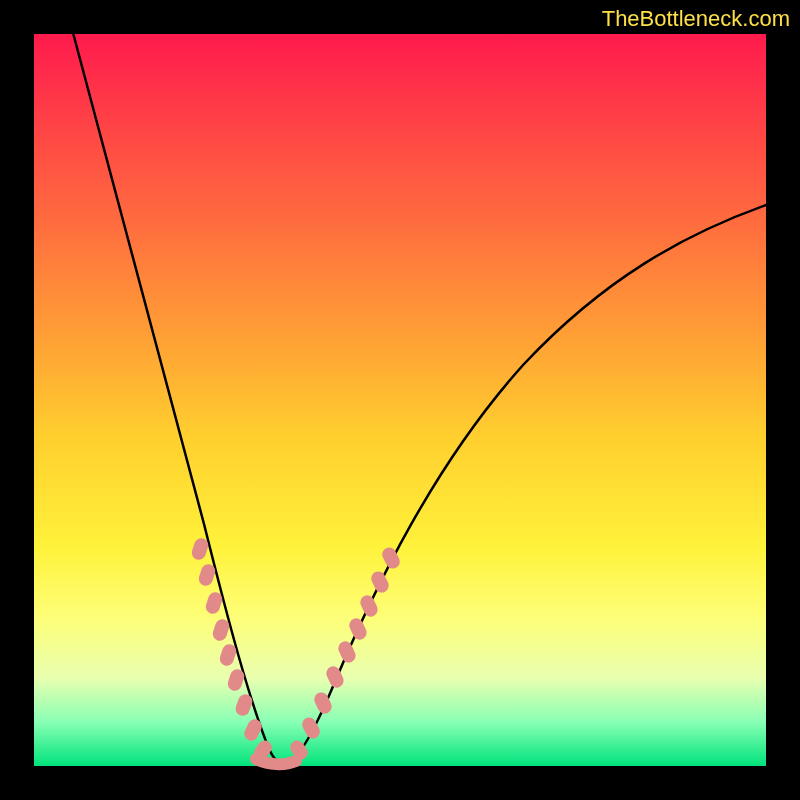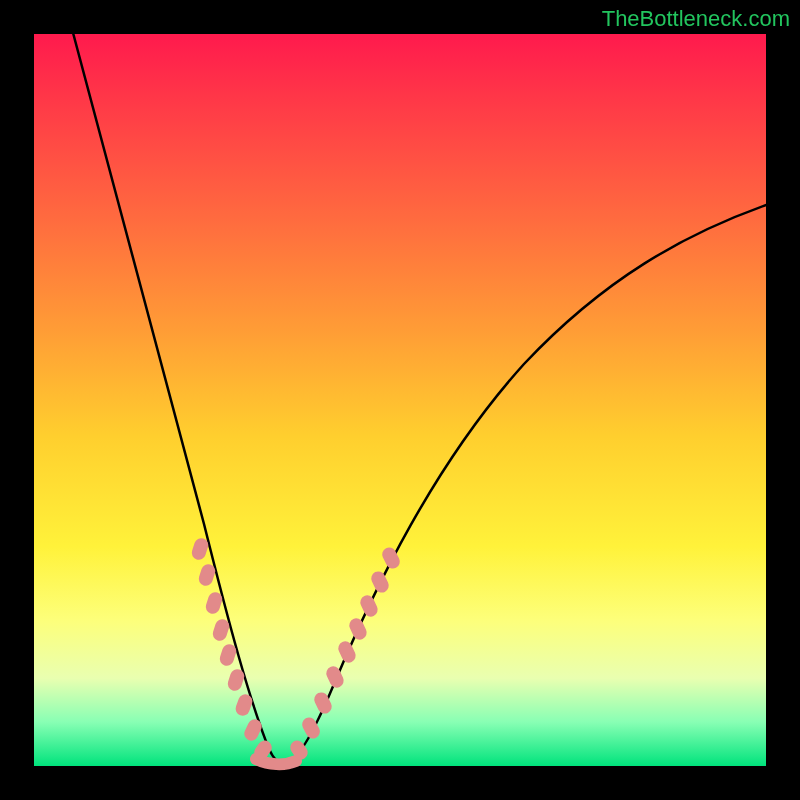--- a/index.html
+++ b/index.html
@@ -35,21 +35,21 @@
       #fdff7a 80%,
       #e9ffb0 88%,
       #88ffb4 94%,
       #00e37c 100%
     );
   }
   .watermark {
     position: absolute;
     top: 6px;
     right: 10px;
-    color: #22c55e;
+    color: #fde047;
     font-size: 22px;
     z-index: 20;
   }
   svg.curves {
     position: absolute;
     top: 0;
     left: 0;
     width: 732px;
     height: 732px;
     overflow: visible;

